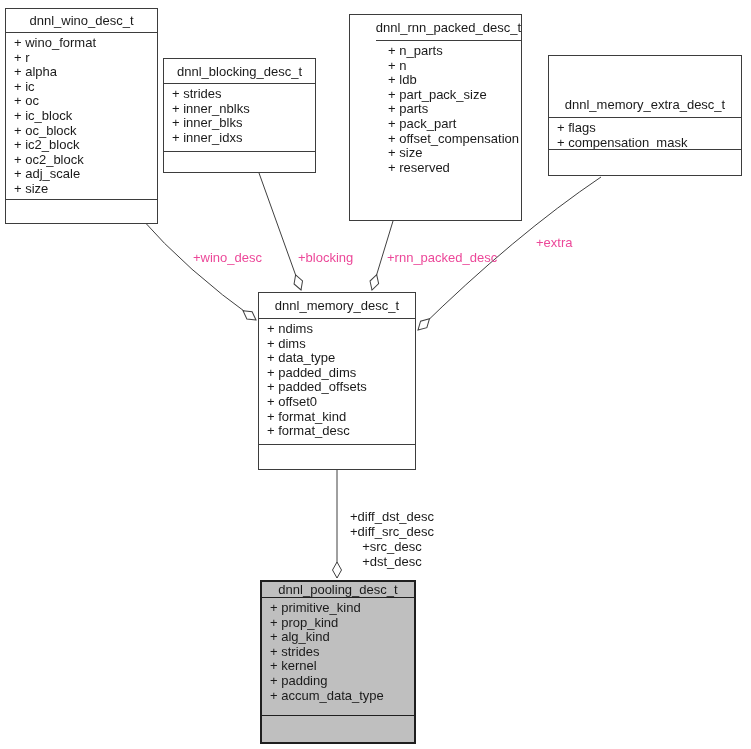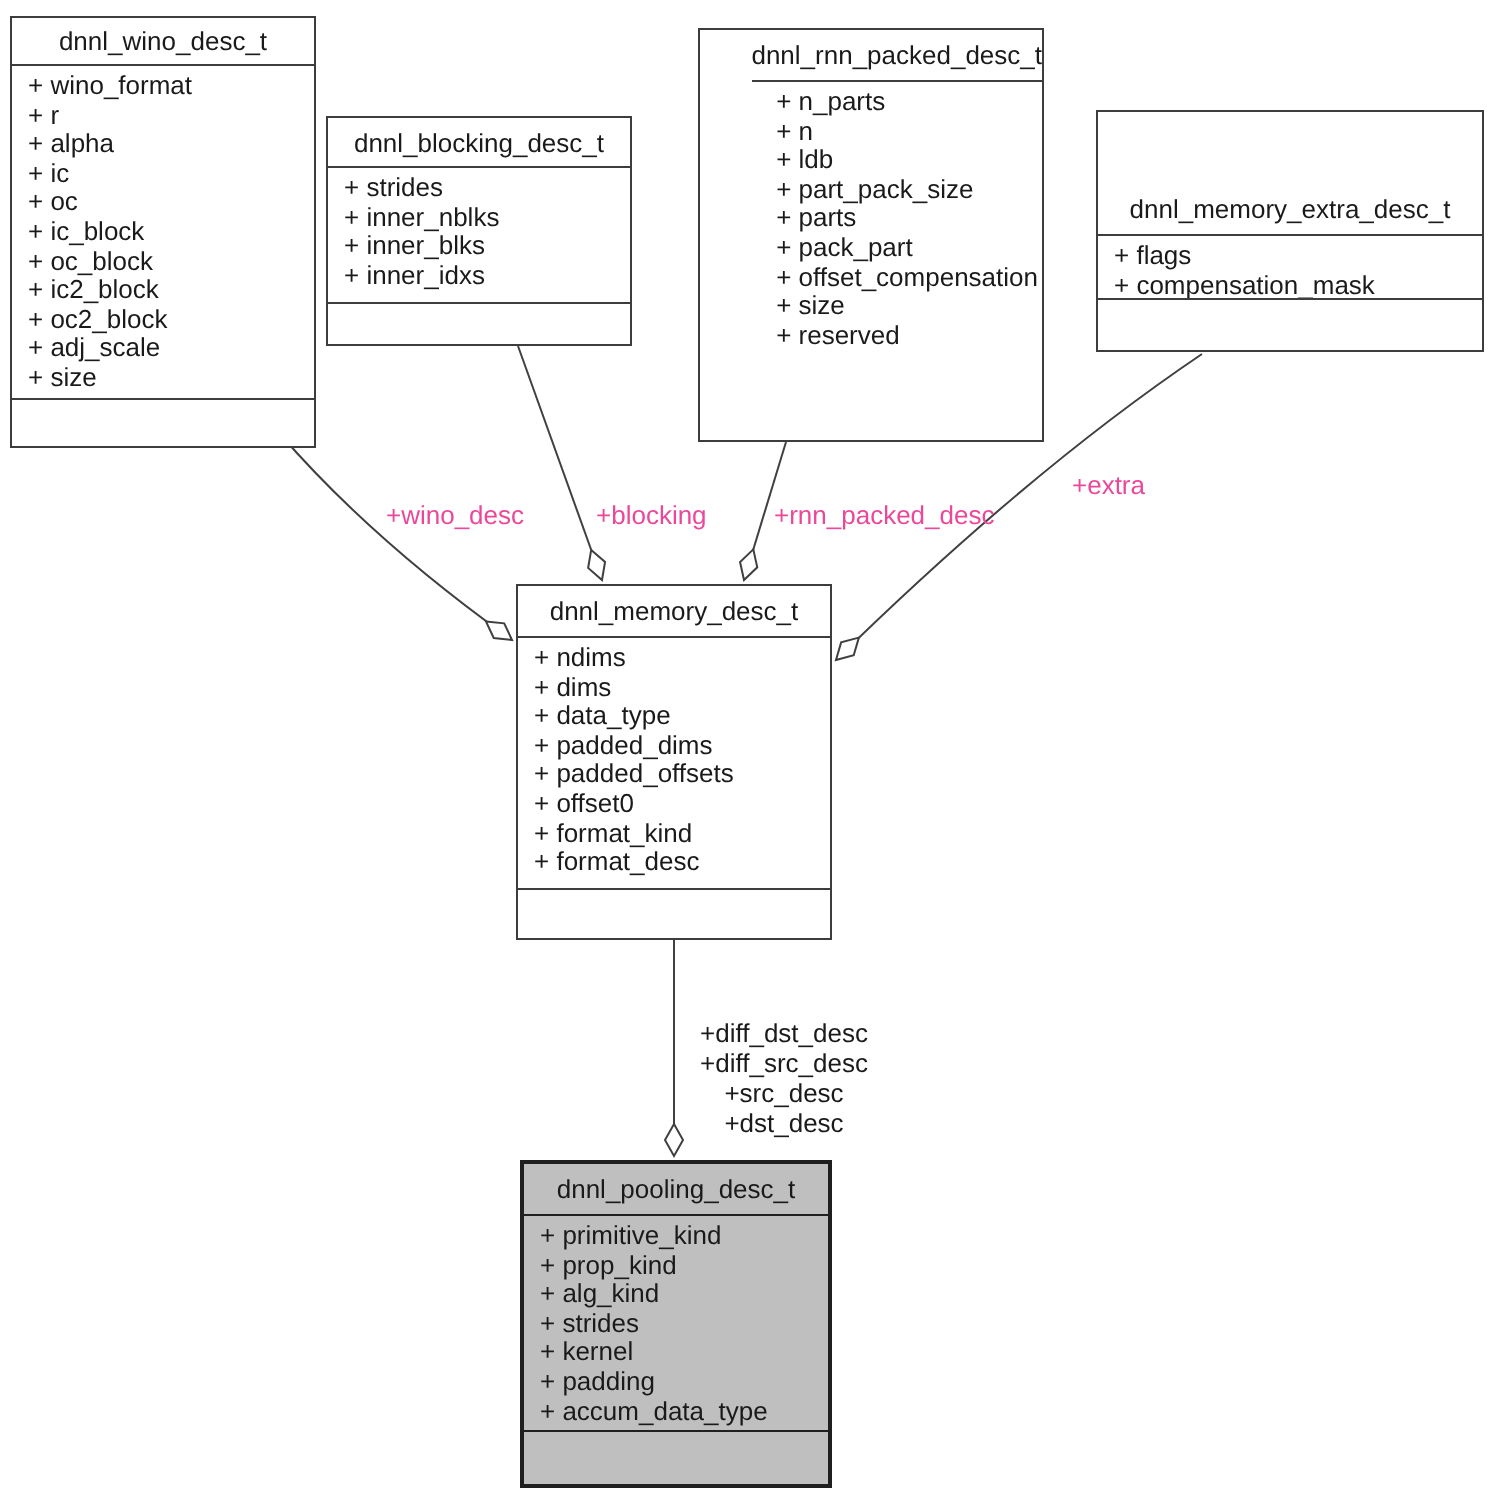--- a/index.html
+++ b/index.html
@@ -156,21 +156,21 @@
       <div class="attr">+ padded_dims</div>
       <div class="attr">+ padded_offsets</div>
       <div class="attr">+ offset0</div>
       <div class="attr">+ format_kind</div>
       <div class="attr">+ format_desc</div>
     </div>
     <div class="uml-footer" style="height:24px;"></div>
   </div>
 
   <div class="uml-box highlight" style="left:260px; top:580px; width:156px; height:164px;">
-    <div class="uml-title" style="height:26px;text-align:right;">dnnl_pooling_desc_t</div>
+    <div class="uml-title" style="height:16px;text-align:right;">dnnl_pooling_desc_t</div>
     <div class="uml-attrs">
       <div class="attr">+ primitive_kind</div>
       <div class="attr">+ prop_kind</div>
       <div class="attr">+ alg_kind</div>
       <div class="attr">+ strides</div>
       <div class="attr">+ kernel</div>
       <div class="attr">+ padding</div>
       <div class="attr">+ accum_data_type</div>
     </div>
     <div class="uml-footer" style="height:26px;"></div>

